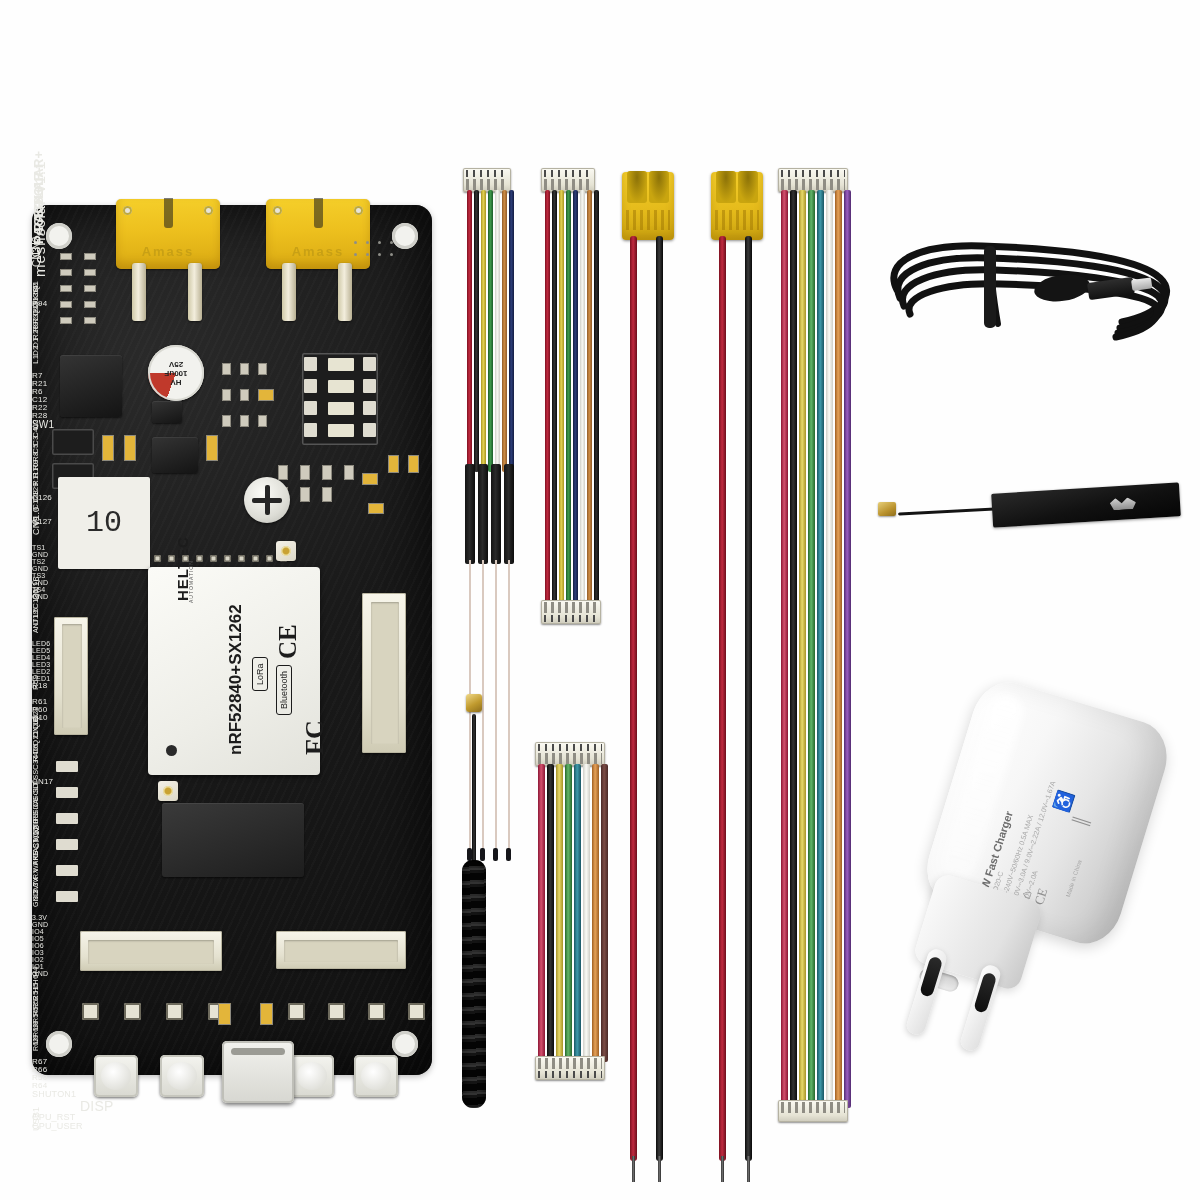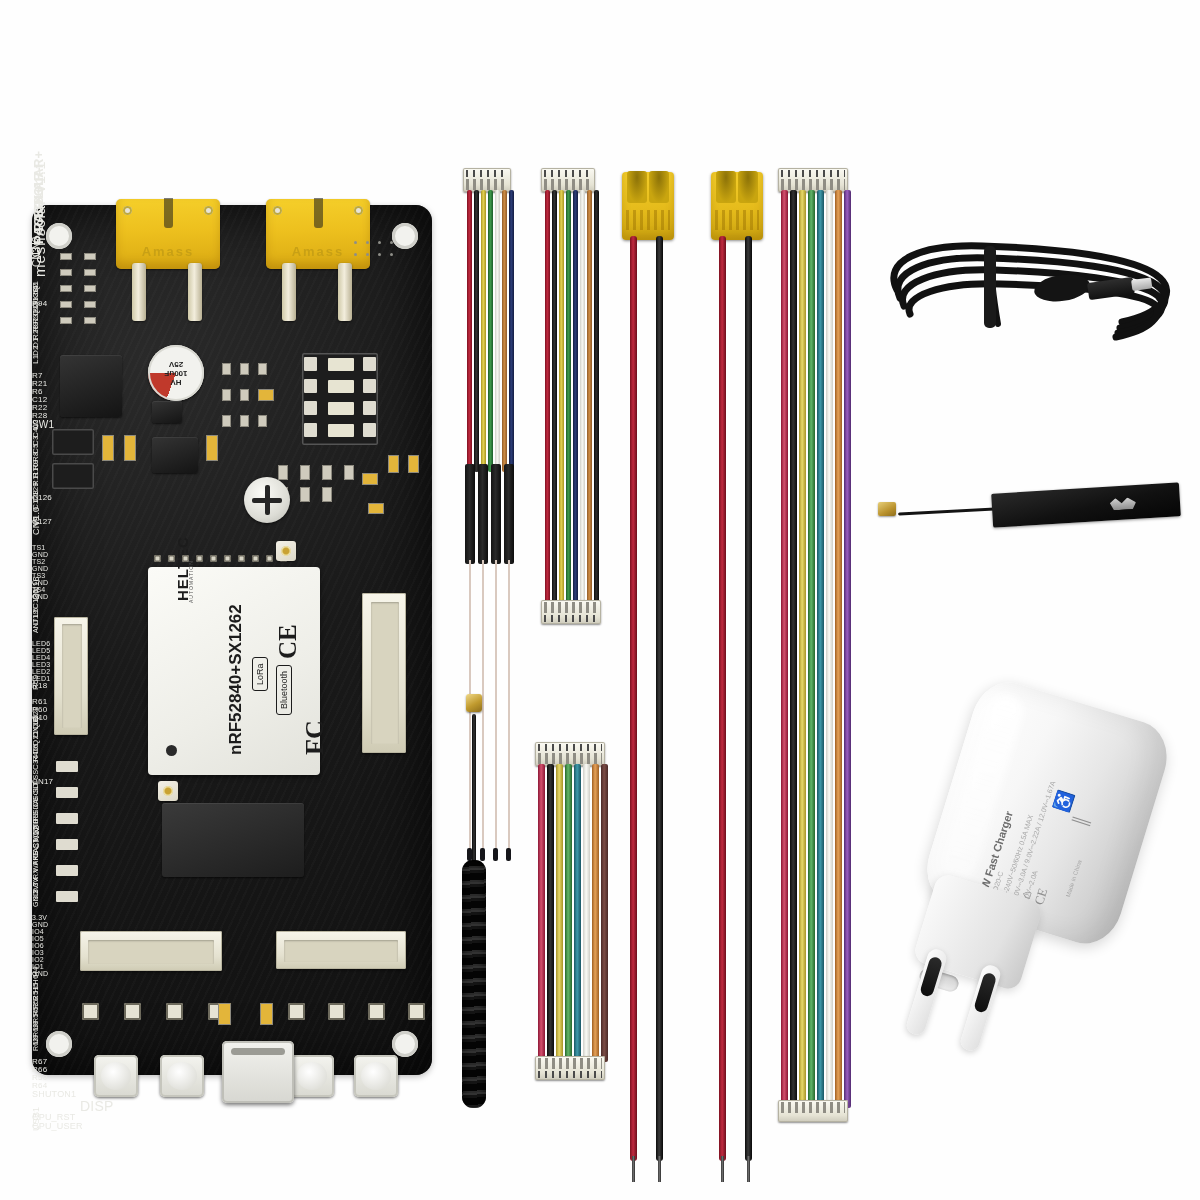--- a/index.html
+++ b/index.html
@@ -344,20 +344,21 @@
     <div class="silk" style="left:326px;top:256px;font-size:8px;">C126</div>
     <div class="silk rot90" style="left:362px;top:282px;font-size:8px;">C129</div>
     <div class="silk rot90" style="left:380px;top:282px;font-size:8px;">C128</div>
     <div class="res gold" style="left:356px;top:250px;width:11px;height:18px;"></div>
     <div class="res gold" style="left:376px;top:250px;width:11px;height:18px;"></div>
     <div class="silk" style="left:312px;top:300px;font-size:8px;">C127</div>
     <div class="res gold" style="left:336px;top:298px;width:16px;height:11px;"></div>
 
     <div class="buzzer" style="left:212px;top:272px;"></div>
 
+    <div class="label10" style="left:26px;top:272px;width:92px;height:92px;">10</div>
 
     <div class="module" style="left:116px;top:362px;width:172px;height:208px;">
       <div class="modtxt" style="left:26px;top:34px;font-size:15px;font-weight:bold;letter-spacing:1px;">
         <span>HELTEC</span>
       </div>
       <div class="modtxt" style="left:40px;top:36px;font-size:5px;letter-spacing:1px;color:#555;">
         <span>AUTOMATION</span>
       </div>
       <div class="modtxt" style="left:78px;top:188px;font-size:17px;font-weight:bold;">
         <span>nRF52840+SX1262</span>

